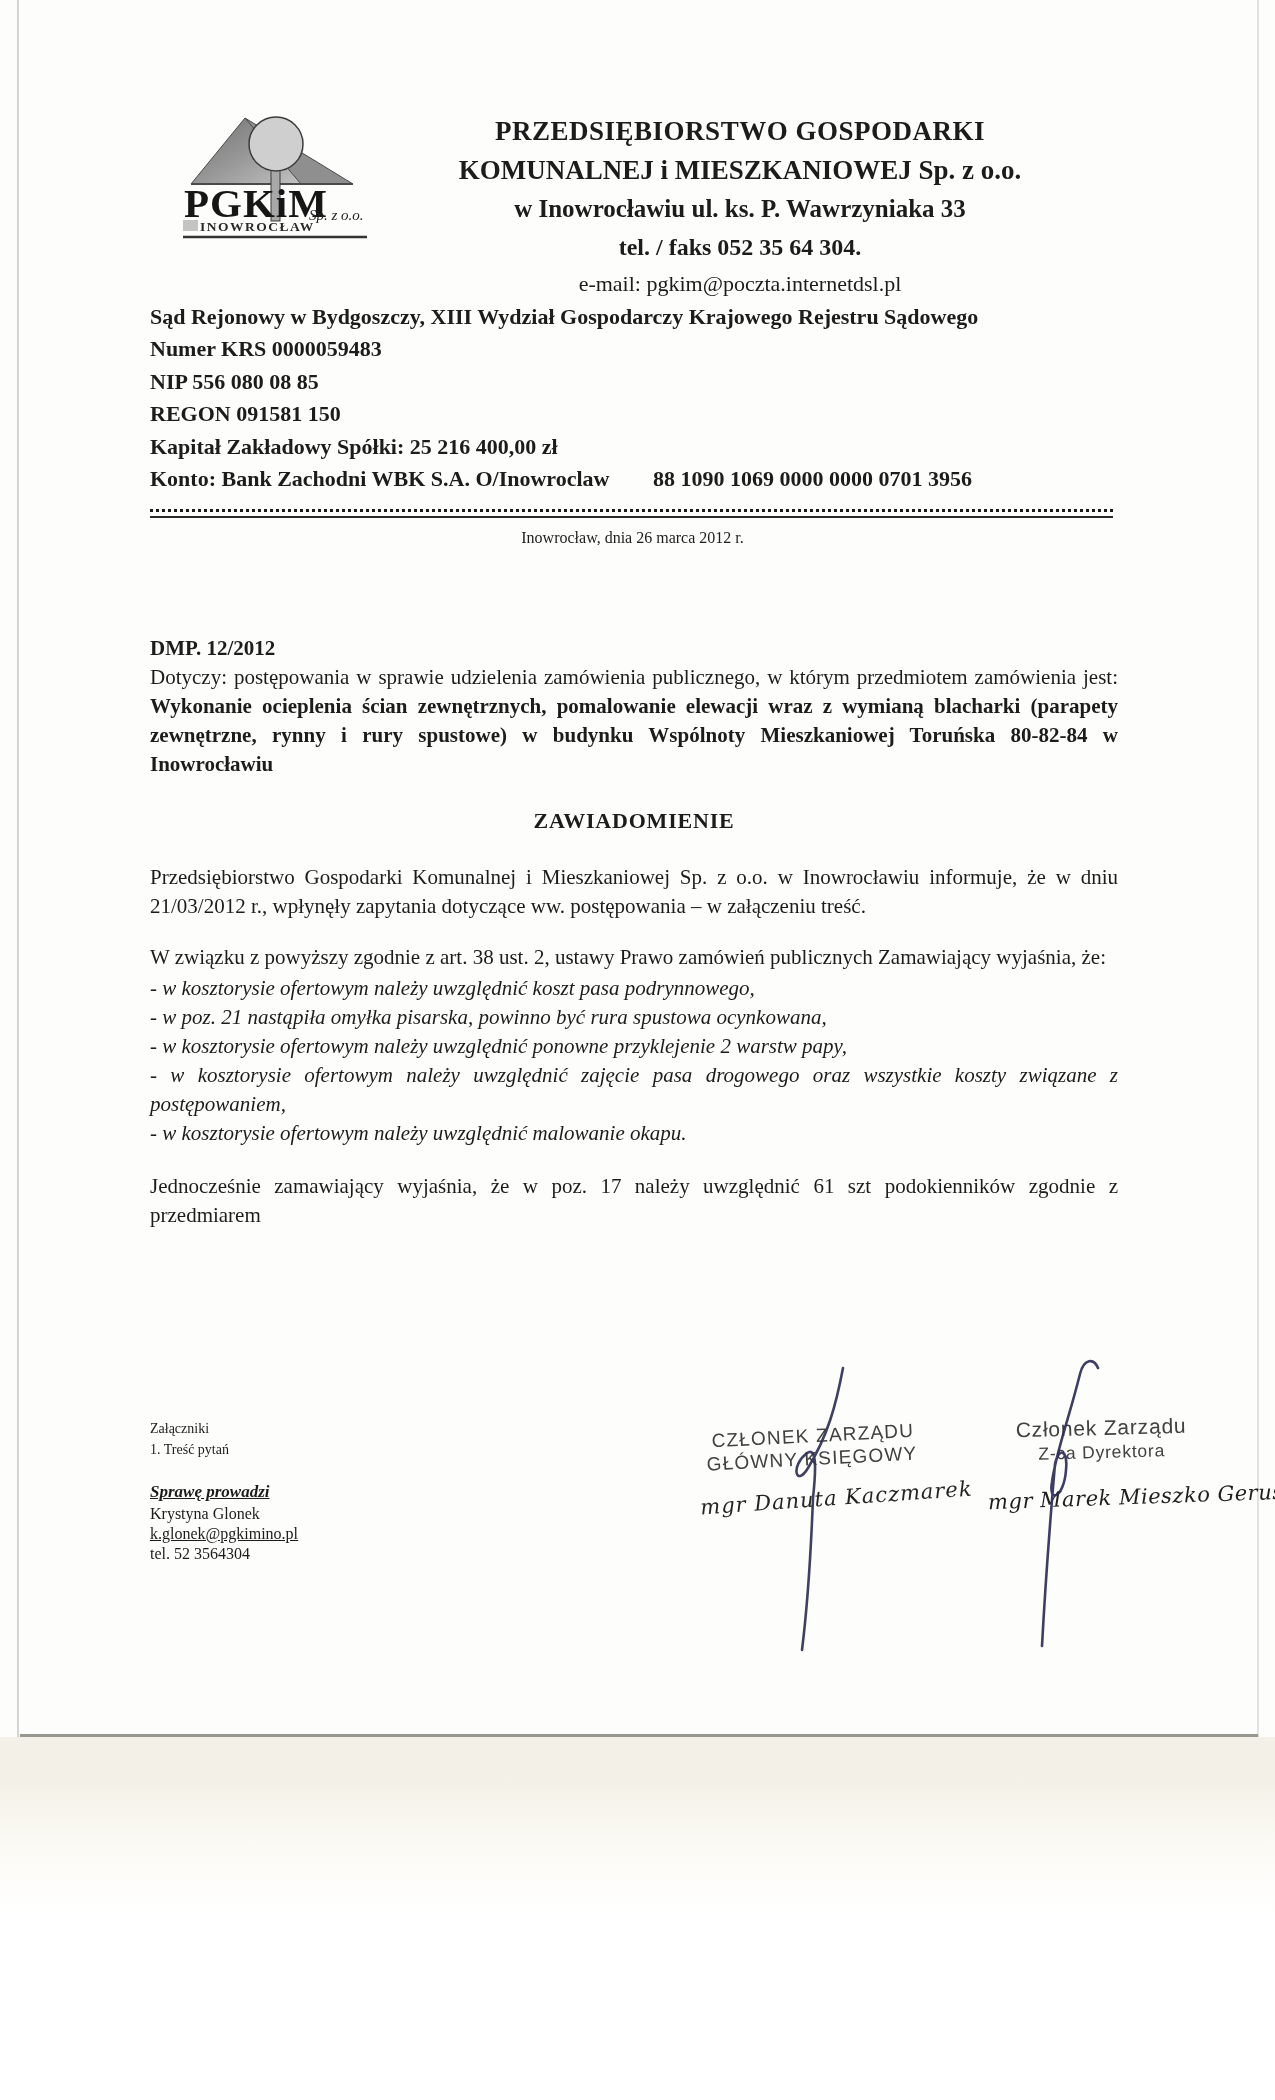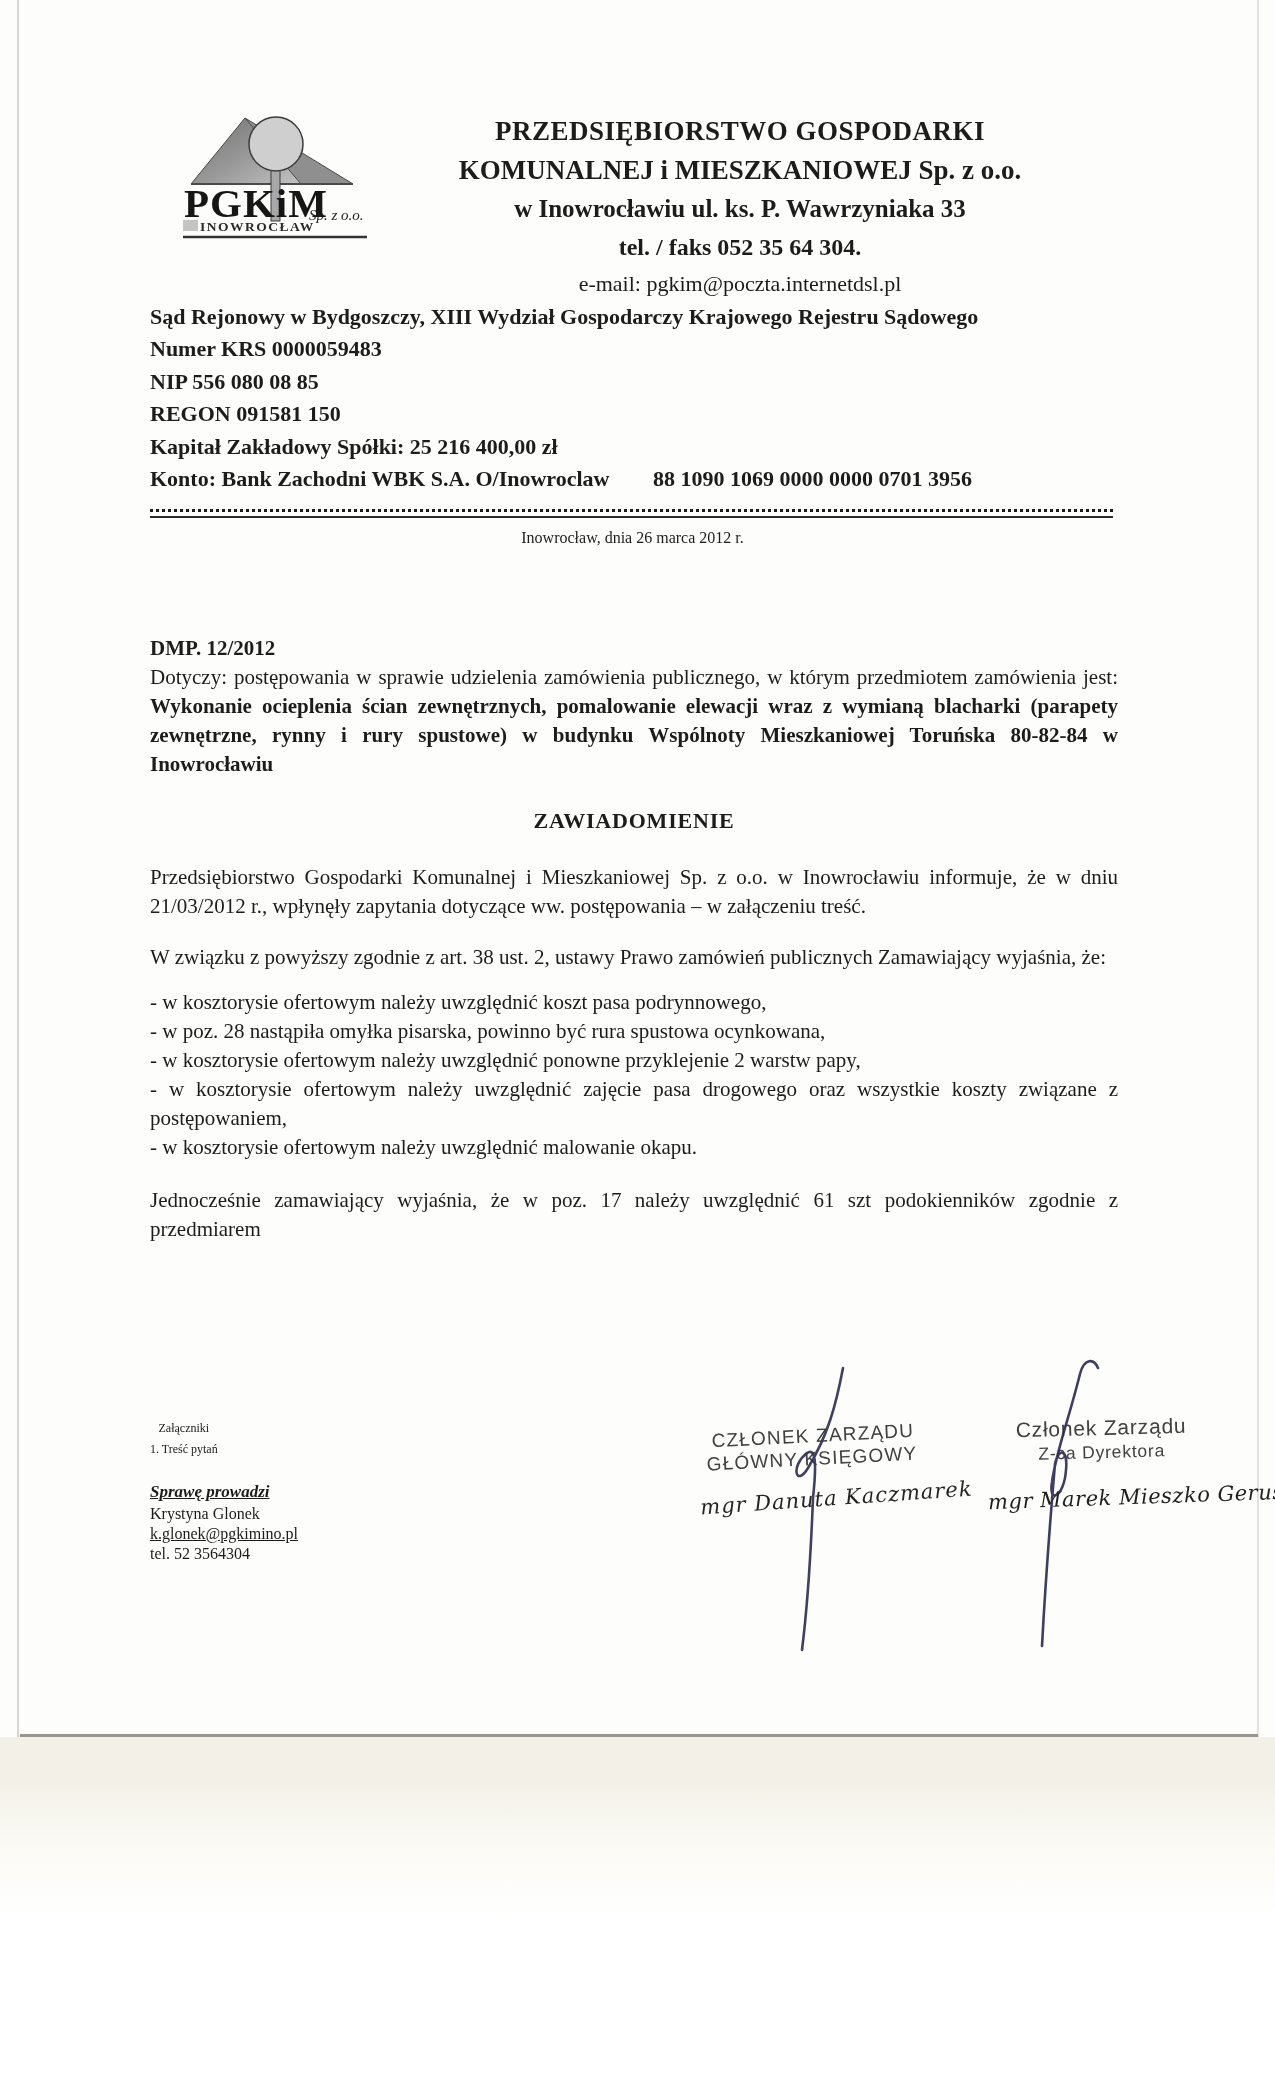--- a/index.html
+++ b/index.html
@@ -38,25 +38,25 @@
   .date-line { left:150px; top:529px; width:965px; text-align:center; font-size:16px; }
 
   
   .letter-body { left:150px; top:634px; width:968px; font-size:21px; line-height:29px; text-align:justify; }
   .ref { font-weight:bold; }
   .para { margin:0; }
   .subject b { font-weight:bold; }
   .doc-title { text-align:center; font-weight:bold; font-size:22px; letter-spacing:.8px; margin:27px 0 28px 0; }
   .para1 { margin:0 0 0 0; }
   .para2 { margin-top:22px; }
-  .bullets { margin-top:16px; }
+  .bullets { margin-top:2px;font-style:italic; }
   .para3 { margin-top:24px; }
 
   
-  .attachments { left:150px; top:1418px; font-size:12px; line-height:21px;text-align:center; }
+  .attachments { left:150px; top:1418px; font-size:14px; line-height:21px; }
   .handler { left:150px; top:1474px; font-size:16px; line-height:20px; }
   .handler-title { font-weight:bold; font-style:italic; text-decoration:underline; font-size:17px; margin-bottom:2px;margin-top:8px; }
   .uline { text-decoration:underline; }
 
   
   .stamp { font-family:"Liberation Sans","DejaVu Sans",sans-serif; color:#414141; white-space:nowrap; }
   .stamp-center { left:712px; top:1424px; font-size:19px; line-height:23px; letter-spacing:1.2px; transform:rotate(-3deg); }
   .stamp-center .l2 { margin-left:-6px; }
   .name-center { left:700px; top:1486px; font-size:21px; font-style:italic; letter-spacing:1px;
     font-family:"DejaVu Serif","Liberation Serif",serif; color:#242424; transform:rotate(-4deg); white-space:nowrap; }
@@ -123,21 +123,21 @@
   <div class="abs date-line">Inowrocław, dnia 26 marca 2012 r.</div>
 
   <div class="abs letter-body">
     <div class="ref">DMP. 12/2012</div>
     <p class="para subject"><span>Dotyczy: postępowania w sprawie udzielenia zamówienia publicznego, w którym przedmiotem zamówienia jest: </span><b>Wykonanie ocieplenia ścian zewnętrznych, pomalowanie elewacji wraz z wymianą blacharki (parapety zewnętrzne, rynny i rury spustowe) w budynku Wspólnoty Mieszkaniowej Toruńska 80-82-84 w Inowrocławiu</b></p>
     <div class="doc-title">ZAWIADOMIENIE</div>
     <p class="para para1">Przedsiębiorstwo Gospodarki Komunalnej i Mieszkaniowej Sp. z o.o. w Inowrocławiu informuje, że w dniu 21/03/2012 r., wpłynęły zapytania dotyczące ww. postępowania – w załączeniu treść.</p>
     <p class="para para2">W związku z powyższy zgodnie z art. 38 ust. 2, ustawy Prawo zamówień publicznych Zamawiający wyjaśnia, że:</p>
     <div class="bullets">
       <div>- w kosztorysie ofertowym należy uwzględnić koszt pasa podrynnowego,</div>
-      <div>- w poz. 28 nastąpiła omyłka pisarska, powinno być rura spustowa ocynkowana,</div>
+      <div>- w poz. 21 nastąpiła omyłka pisarska, powinno być rura spustowa ocynkowana,</div>
       <div>- w kosztorysie ofertowym należy uwzględnić ponowne przyklejenie 2 warstw papy,</div>
       <div>- w kosztorysie ofertowym należy uwzględnić zajęcie pasa drogowego oraz wszystkie koszty związane z postępowaniem,</div>
       <div>- w kosztorysie ofertowym należy uwzględnić malowanie okapu.</div>
     </div>
     <p class="para para3">Jednocześnie zamawiający wyjaśnia, że w poz. 17 należy uwzględnić 61 szt podokienników zgodnie z przedmiarem</p>
   </div>
 
   <div class="abs attachments">
     <div>Załączniki</div>
     <div>1. Treść pytań</div>

